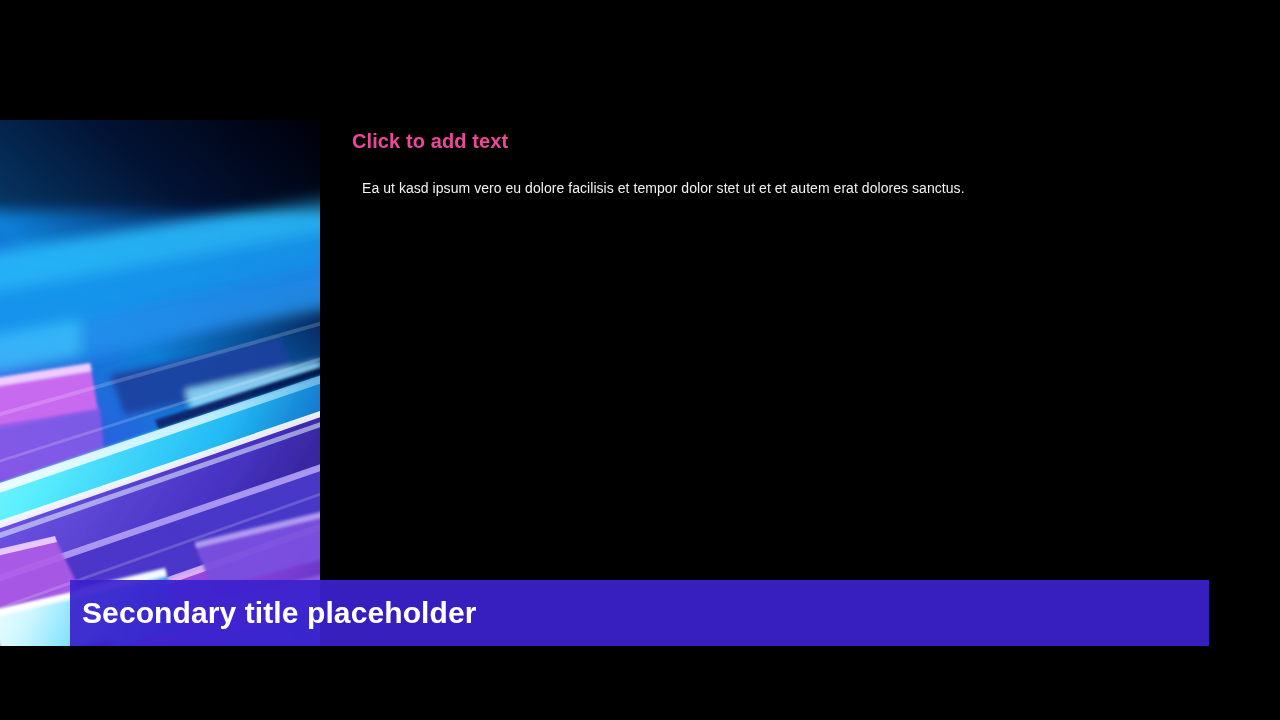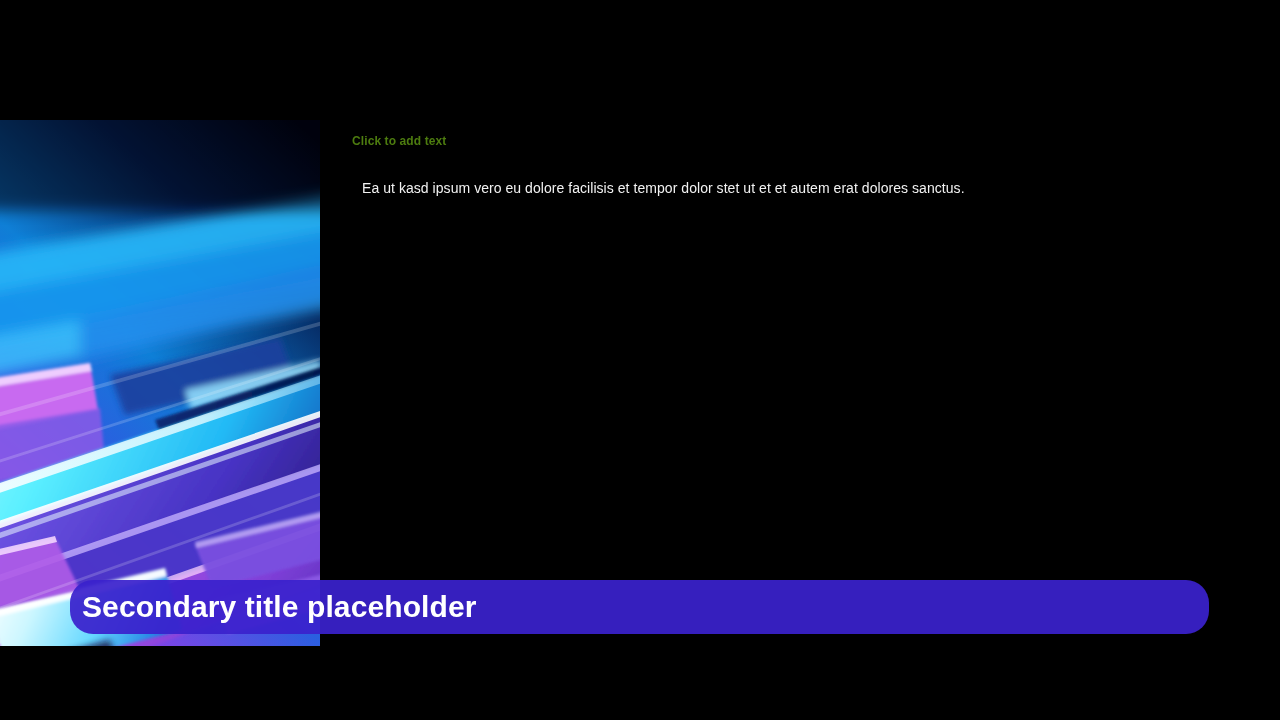--- a/index.html
+++ b/index.html
@@ -52,50 +52,49 @@
   
   .body-text-block {
     position: absolute;
     left: 352px;
     top: 128px;
     width: 900px;
   }
 
   .content-heading {
     margin: 0;
-    font-size: 12px;
+    font-size: 20px;
     line-height: 26px;
     font-weight: bold;
-    color: #4d7c0f;
+    color: #ec4899;
     letter-spacing: 0.1px;
   }
 
   .content-paragraph {
     margin: 10px;
     padding-top: 14px;
     font-size: 14px;
     line-height: 20px;
     font-weight: normal;
     color: #f2f2f2;
     letter-spacing: 0.05px;
   }
 
   
   .secondary-title-bar {
     position: absolute;
     left: 70px;
     top: 580px;
     width: 1139px;
-    height: 54px;
+    height: 66px;
     background: rgba(58, 33, 204, 0.93);
     display: flex;
     align-items: center;
     box-sizing: border-box;
     padding-left: 12px;
-    border-radius: 23px;
   }
 
   .secondary-title-text {
     font-size: 30px;
     line-height: 34px;
     font-weight: bold;
     color: #ffffff;
     letter-spacing: 0.1px;
     white-space: nowrap;
   }

